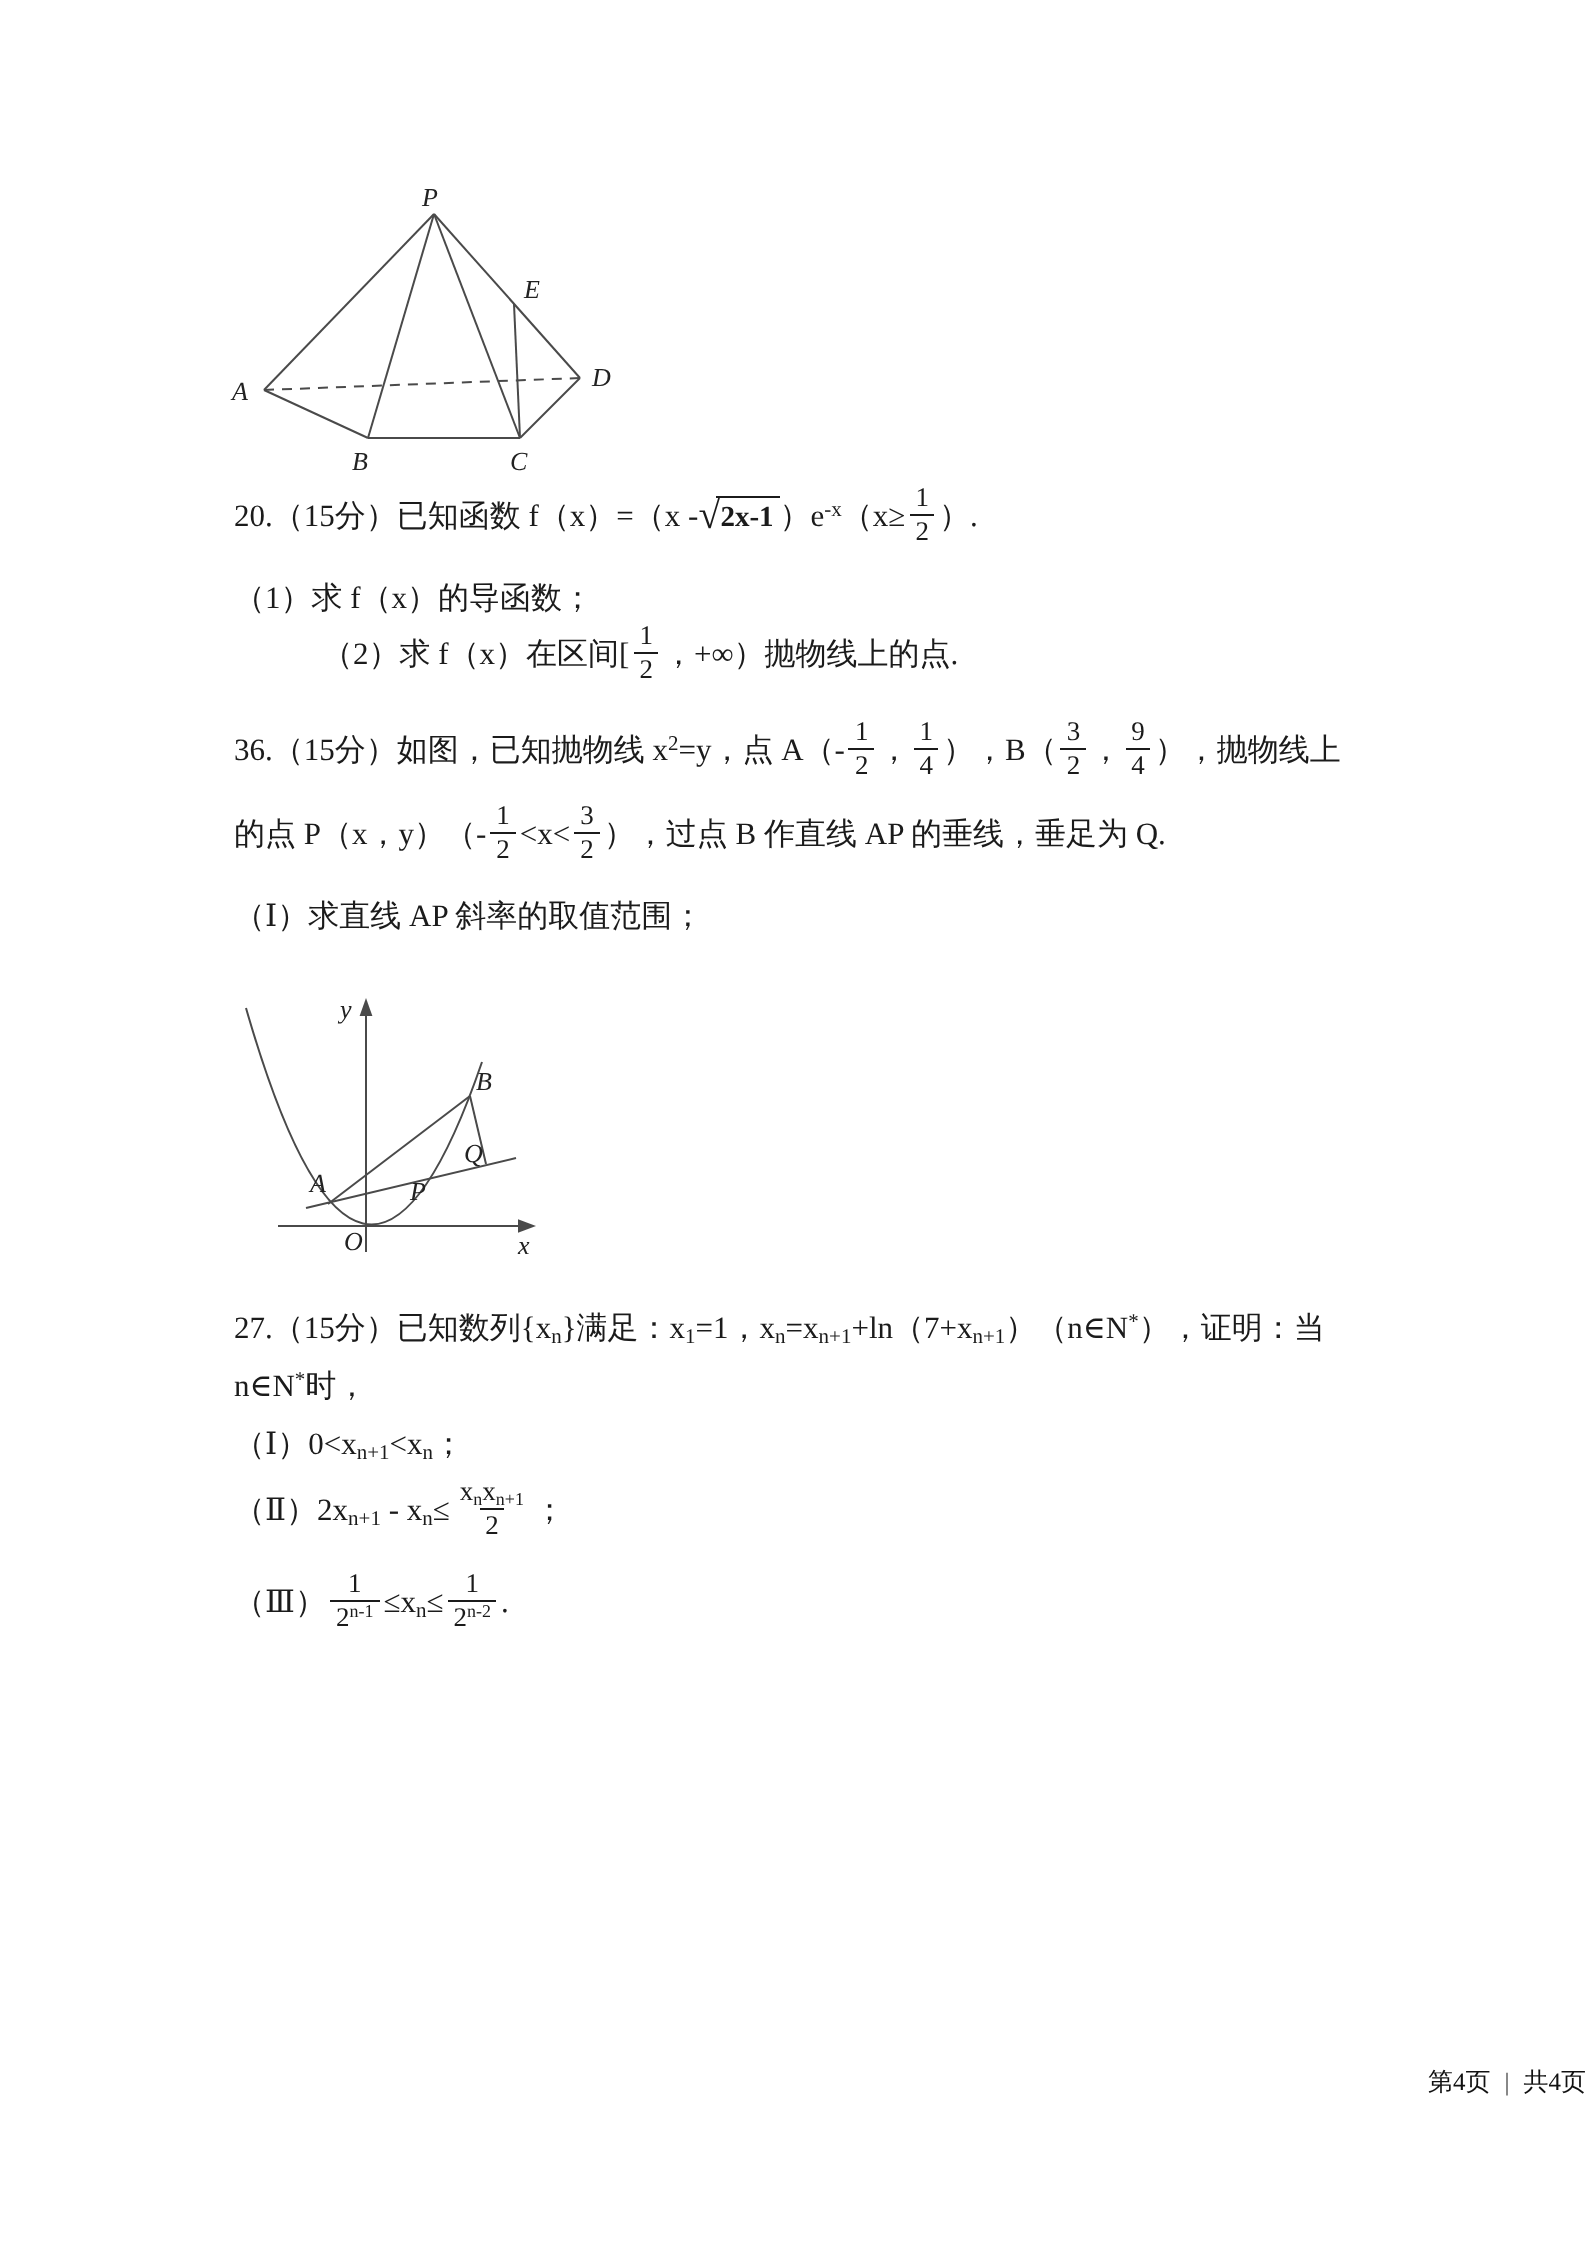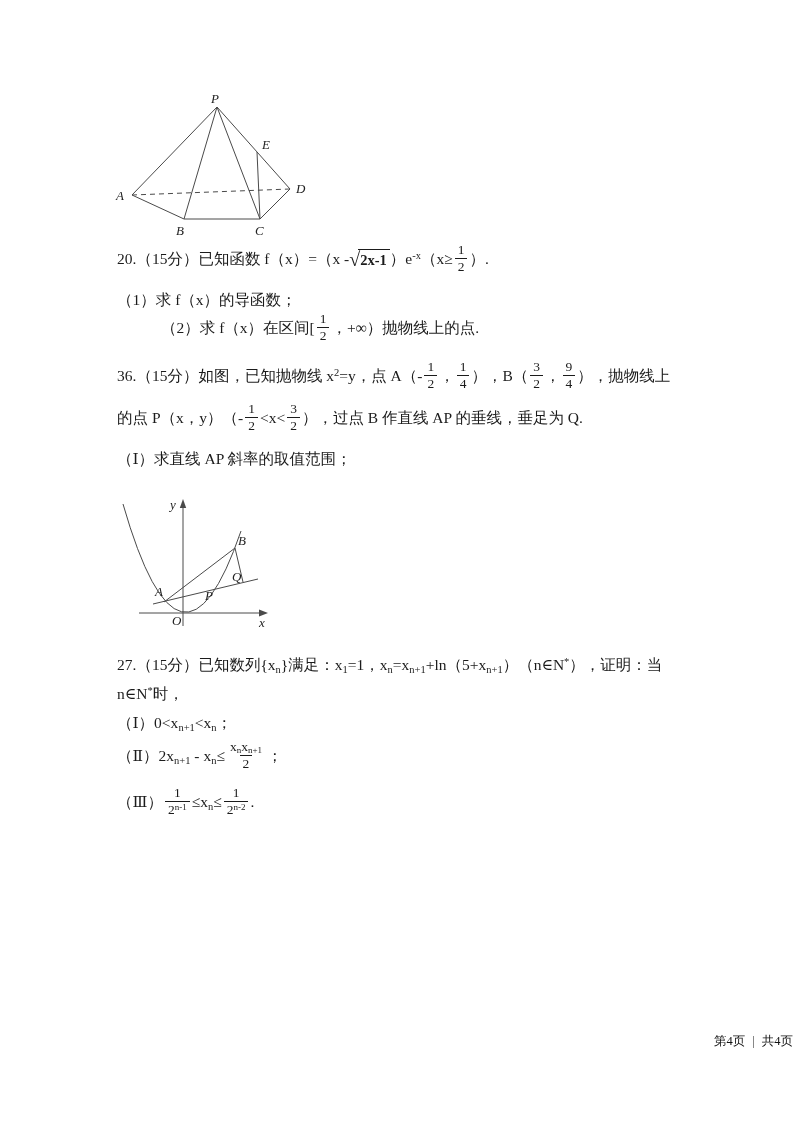--- a/index.html
+++ b/index.html
@@ -107,21 +107,21 @@
       <text x="57" y="13">y</text>
       <text x="146" y="131">x</text>
       <text x="59" y="129">O</text>
       <text x="42" y="100">A</text>
       <text x="92" y="104">P</text>
       <text x="119" y="85">Q</text>
       <text x="125" y="49">B</text>
     </g>
   </svg>
 
-  <div class="block" style="left:117px; top:650px; width:568px; line-height:29px;"><span>27.（15分）已知数列{x</span><sub>n</sub><span>}满足：x</span><sub>1</sub><span>=1，x</span><sub>n</sub><span>=x</span><sub>n+1</sub><span>+ln（5+x</span><sub>n+1</sub><span>）（n∈N</span><sup>*</sup><span>），证明：当 n∈N</span><sup>*</sup><span>时，</span></div>
+  <div class="block" style="left:117px; top:650px; width:568px; line-height:29px;"><span>27.（15分）已知数列{x</span><sub>n</sub><span>}满足：x</span><sub>1</sub><span>=1，x</span><sub>n</sub><span>=x</span><sub>n+1</sub><span>+ln（7+x</span><sub>n+1</sub><span>）（n∈N</span><sup>*</sup><span>），证明：当 n∈N</span><sup>*</sup><span>时，</span></div>
 
   <div class="block" style="left:117px; top:710px;"><span>（Ⅰ）0&lt;x</span><sub>n+1</sub><span>&lt;x</span><sub>n</sub><span>；</span></div>
 
   <div class="block" style="left:117px; top:736px; line-height:40px;"><span>（Ⅱ）2x</span><sub>n+1</sub><span> - x</span><sub>n</sub><span>≤</span><span class="frac">
         <span class="num"><span>x</span><sub>n</sub><span>x</span><sub>n+1</sub></span>
         <span class="den">2</span>
       </span><span>；</span></div>
 
   <div class="block" style="left:117px; top:780px; line-height:44px;"><span>（Ⅲ）</span><span class="frac">
         <span class="num">1</span>

